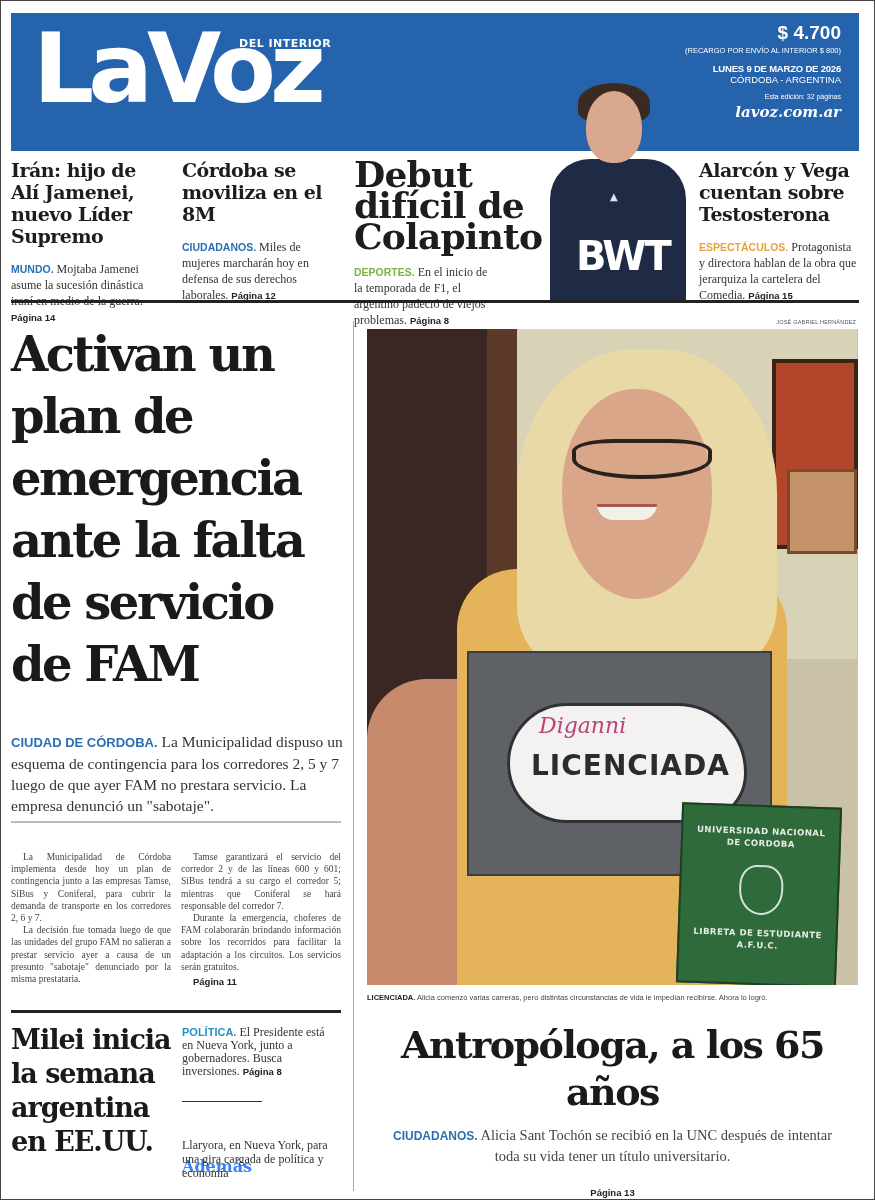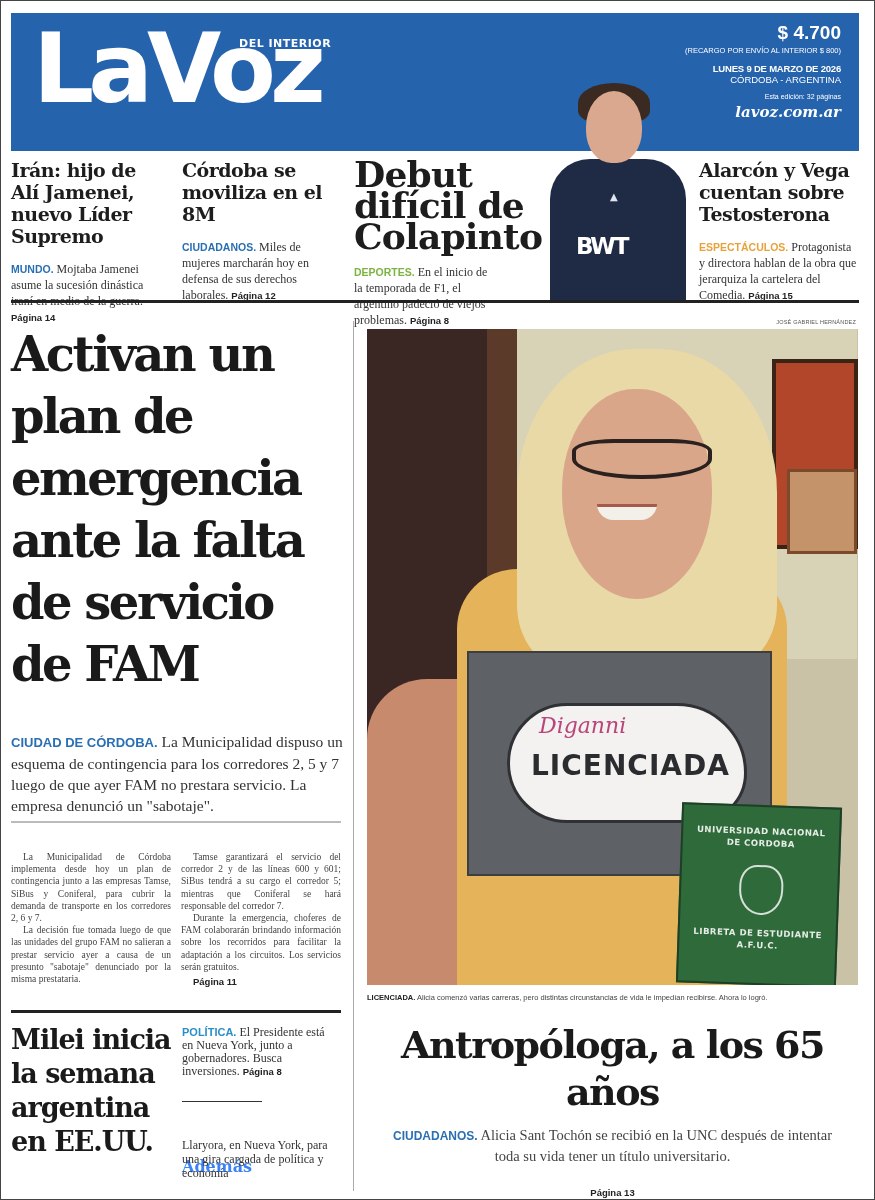--- a/index.html
+++ b/index.html
@@ -17,21 +17,21 @@
   .date { font-weight: bold; font-size: 9.5px; margin-top: 8px; letter-spacing: -0.2px; }
   .city { font-size: 9.5px; }
   .edition { font-size: 7px; margin-top: 8px; }
   .site { font-family: "DejaVu Serif", serif; font-style: italic; font-weight: bold; font-size: 15px; margin-top: 3px; }
 
   
   .driver { position: absolute; left: 545px; top: 82px; width: 145px; height: 218px; overflow: hidden; }
   .driver .head { position: absolute; left: 40px; top: 8px; width: 56px; height: 72px; background: #d9a88f; border-radius: 50% 50% 45% 45%; }
   .driver .hair { position: absolute; left: 32px; top: 0px; width: 72px; height: 40px; background: #3a2a22; border-radius: 50% 50% 30% 30%; }
   .driver .suit { position: absolute; left: 4px; top: 76px; width: 136px; height: 150px; background: #1f2a44; border-radius: 40px 40px 0 0; }
-  .driver .bwt { position: absolute; left: 30px; top: 150px; color: #fff; font-family: "DejaVu Sans", sans-serif; font-weight: bold; font-size: 23px; letter-spacing: -2px; }
+  .driver .bwt { position: absolute; left: 30px; top: 150px; color: #fff; font-family: "DejaVu Sans", sans-serif; font-weight: bold; font-size: 40px; letter-spacing: -2px; }
   .driver .logo-a { position: absolute; left: 64px; top: 108px; color: #dfe6f0; font-family: "DejaVu Sans", sans-serif; font-size: 10px; font-weight: bold; }
 
   
   .teaser { position: absolute; top: 158px; }
   .teaser h2 { font-family: "DejaVu Serif", serif; font-weight: bold; font-size: 19px; line-height: 22px; color: #1d1d1d; letter-spacing: -0.5px; }
   .teaser p { font-family: "Liberation Serif", serif; font-size: 12px; line-height: 16px; color: #333; margin-top: 10px; }
   .kicker { font-family: "Liberation Sans", sans-serif; font-weight: bold; font-size: 10.5px; }
   .pg { font-family: "Liberation Sans", sans-serif; font-weight: bold; font-size: 9.5px; color: #222; }
   .teaser.big h2 { font-size: 36px; line-height: 31px; letter-spacing: -0.8px; }
 

